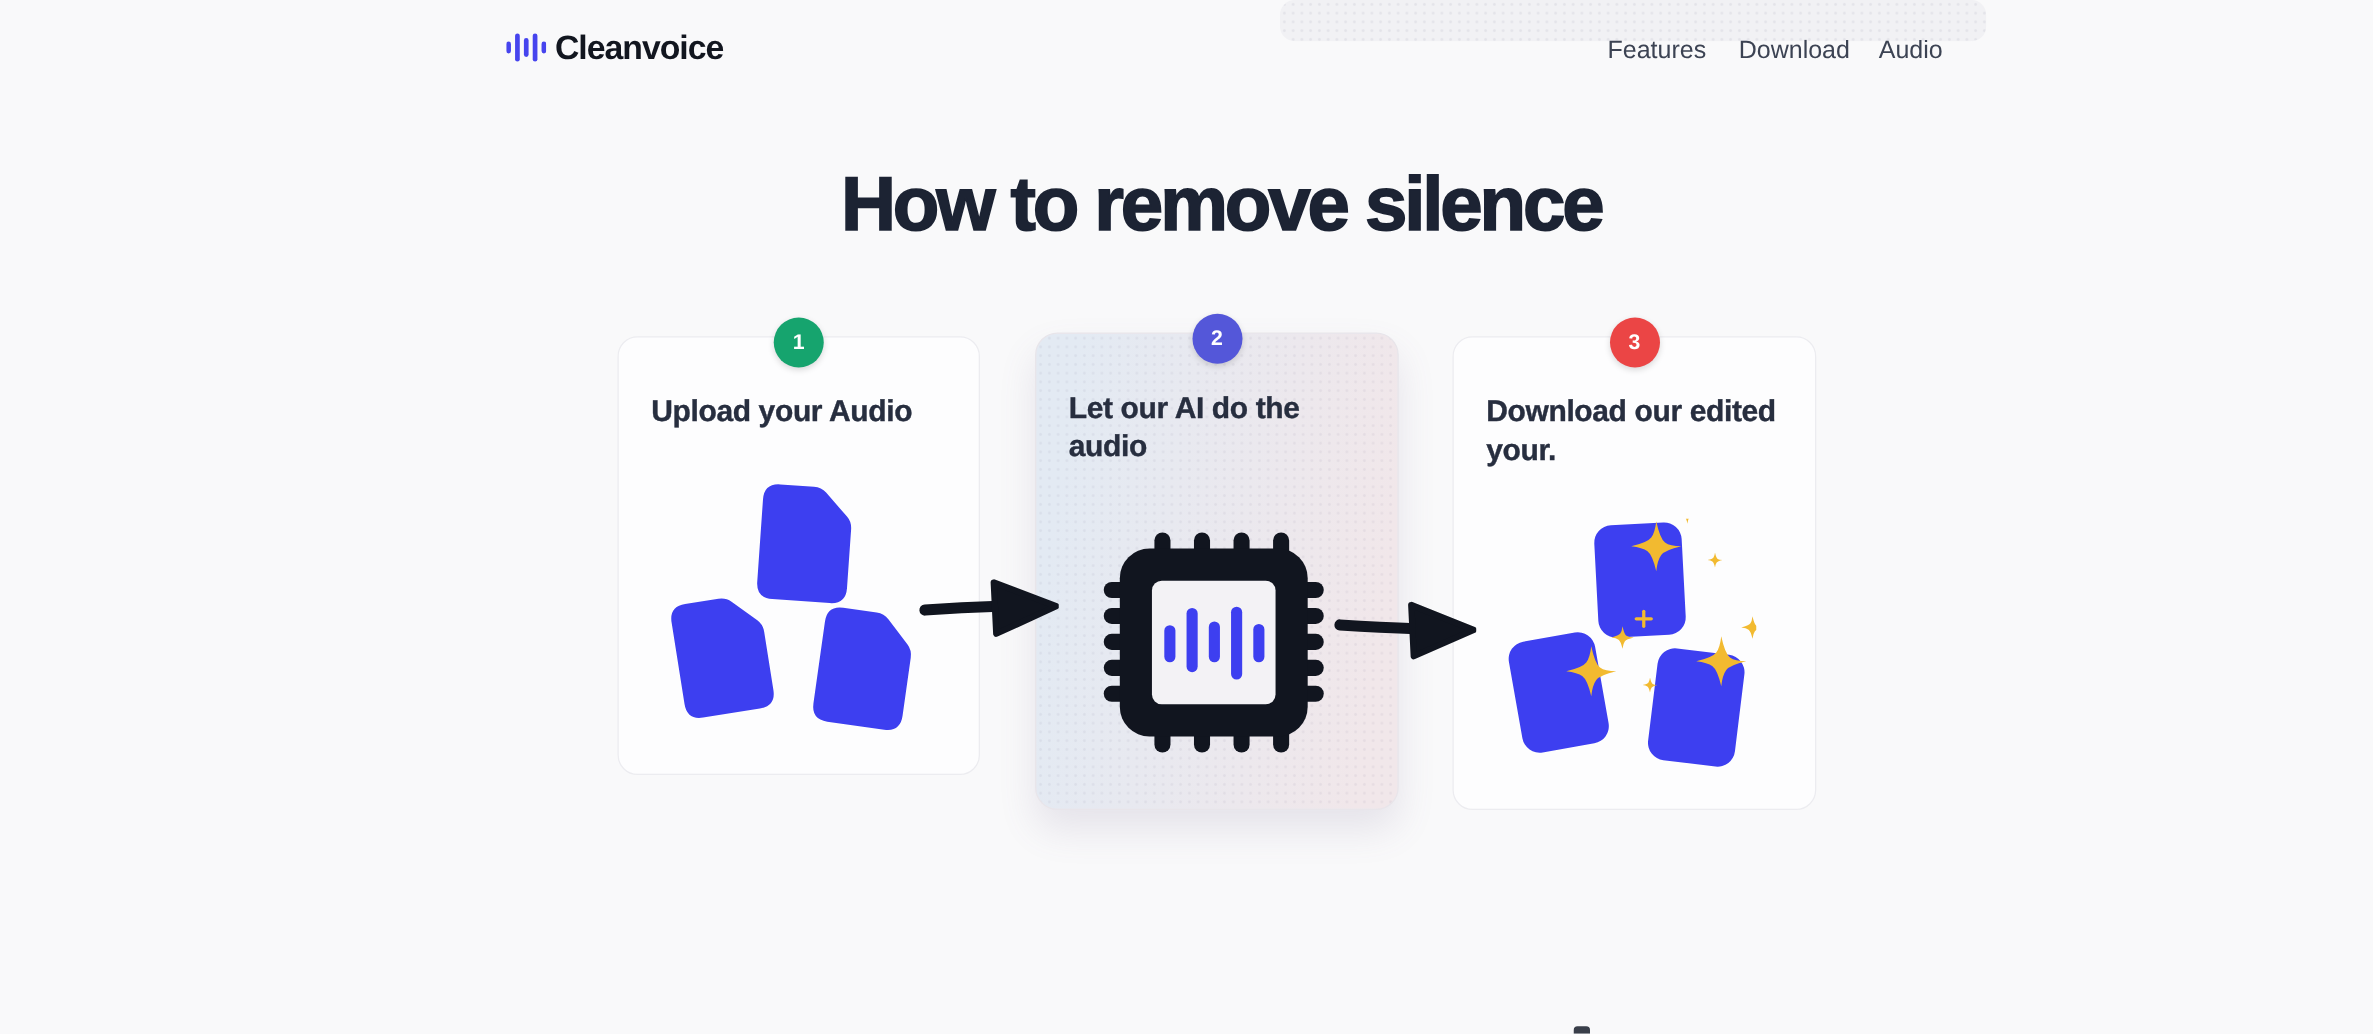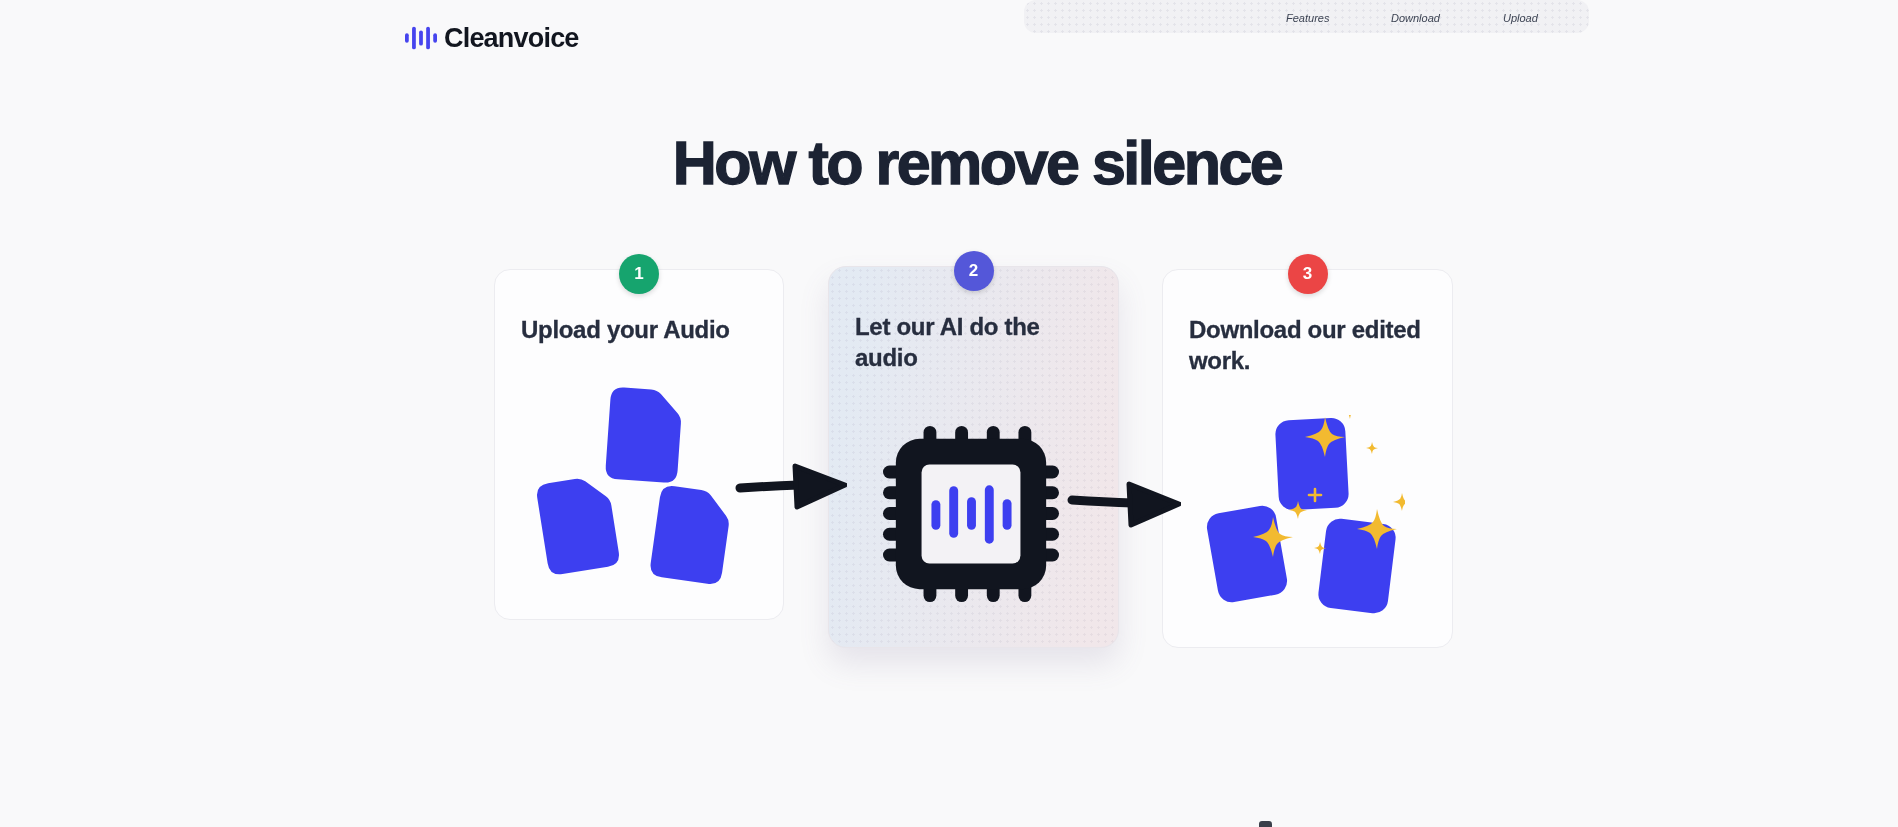--- a/index.html
+++ b/index.html
@@ -13,21 +13,21 @@
   body{font-family:"Liberation Sans", sans-serif;}
   .page{position:relative;width:1898px;height:827px;overflow:hidden;background:var(--page_bg);margin-left:19px;}
 
   
   .nav-backdrop{position:absolute;left:1005px;top:0;width:565px;height:33px;border-radius:12px;
     background-color:#f1f1f4;
     background-image:radial-gradient(rgba(70,70,110,0.08) 1px, transparent 1.2px);
     background-size:7px 7px;}
   .logo{position:absolute;left:386px;top:20px;display:flex;align-items:center;gap:7px;cursor:pointer;}
   .logo-text{font-size:27px;font-weight:800;letter-spacing:-0.8px;color:var(--logo_text);}
-  .nav-item{position:absolute;top:12px;font-size:11px;color:var(--nav_text);cursor:pointer;font-style:italic;}
+  .nav-item{position:absolute;top:29px;font-size:20px;color:var(--nav_text);cursor:pointer;}
   .nav-features{left:1267px;}
   .nav-pricing{left:1372px;}
   .nav-login{left:1484px;}
 
   
   .hero-title{position:absolute;top:128px;left:9px;width:100%;text-align:center;
     font-size:61px;font-weight:800;letter-spacing:-2.5px;color:var(--heading);
     -webkit-text-stroke:1.3px var(--heading);}
 
   
@@ -94,21 +94,21 @@
         <rect x="22.5" y="6" width="4" height="24" rx="2"></rect>
         <rect x="30" y="13" width="4" height="10" rx="2"></rect>
       </g>
     </svg>
     <span class="logo-text">Cleanvoice</span>
   </div>
 
   <nav>
     <span class="nav-item nav-features">Features</span>
     <span class="nav-item nav-pricing">Download</span>
-    <span class="nav-item nav-login">Upload</span>
+    <span class="nav-item nav-login">Audio</span>
   </nav>
 
   <h1 class="hero-title">How to remove silence</h1>
 
   <div class="card card-1">
     <div class="badge" style="background: rgb(22, 164, 110);">
       <span>1</span>
     </div>
     <h3 class="card-title">Upload your Audio</h3>
     <svg class="illus illus-1" width="200" height="200" viewBox="0 0 200 200">
@@ -174,21 +174,21 @@
 
   <svg class="arrow arrow-2" width="114" height="52" viewBox="0 0 114 52">
     <path d="M5 24 Q38 26 66 27" stroke="var(--ink)" stroke-width="9" stroke-linecap="round" fill="none"></path>
     <path d="M62 8 L112 28 L64 49 Z" fill="var(--ink)" stroke="var(--ink)" stroke-width="5" stroke-linejoin="round"></path>
   </svg>
 
   <div class="card card-3">
     <div class="badge" style="background: rgb(235, 69, 69);">
       <span>3</span>
     </div>
-    <h3 class="card-title">Download our edited work.</h3>
+    <h3 class="card-title">Download our edited your.</h3>
     <svg class="illus illus-3" width="200" height="200" viewBox="0 0 200 200">
       <g fill="var(--file_blue)">
         <g transform="translate(72,4) rotate(-3,35,45)">
             <use href="#file-round"></use>
           </g>
         <g transform="translate(7,94) rotate(-10,35,45)">
             <use href="#file-round"></use>
           </g>
         <g transform="translate(117,106) rotate(7,35,45)">
             <use href="#file-round"></use>

